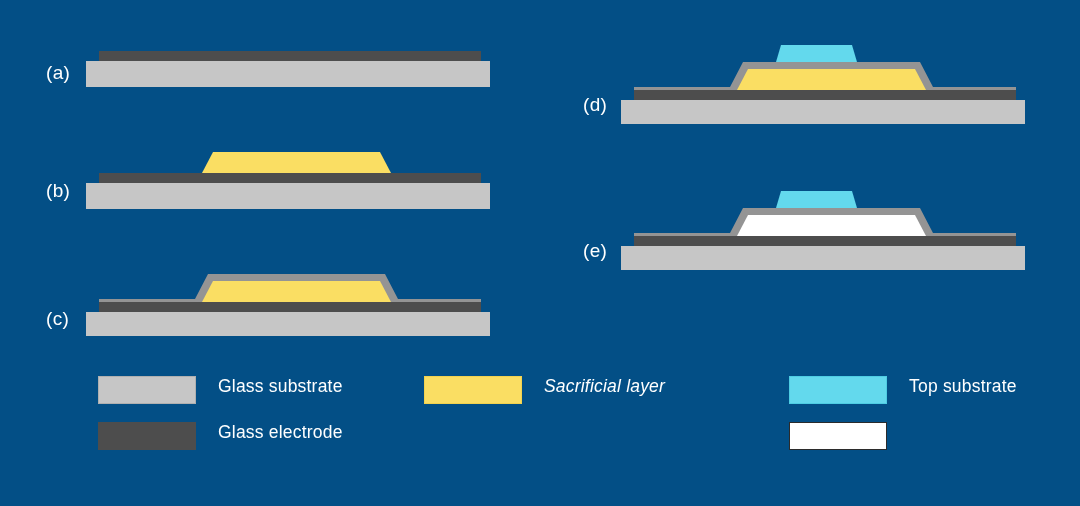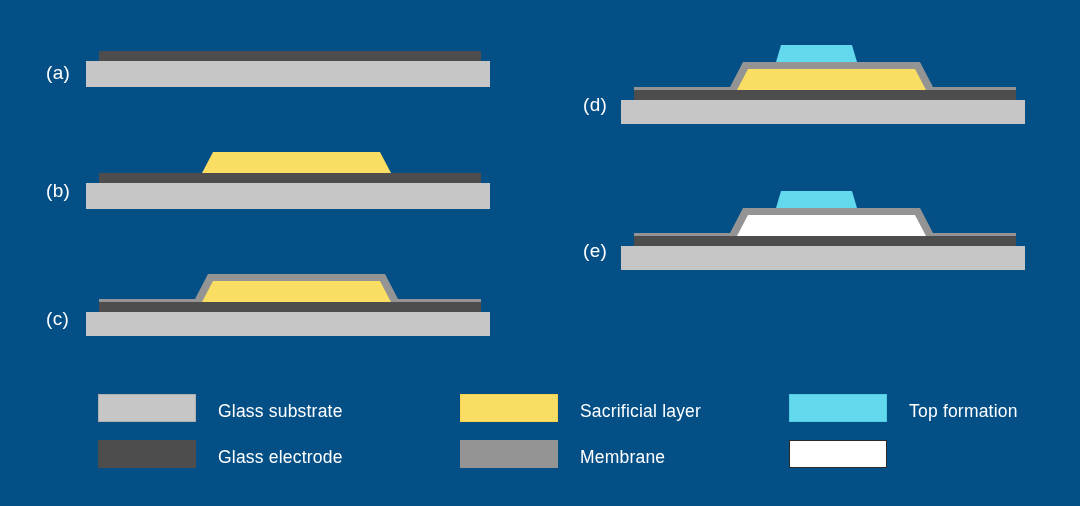--- a/index.html
+++ b/index.html
@@ -14,21 +14,21 @@
   .panel-label{
     position:absolute;
     color:#ffffff;
     font-size:19px;
     letter-spacing:0.3px;
     font-family:"Liberation Sans","DejaVu Sans",sans-serif;
     white-space:nowrap;
   }
   .legend{position:absolute;left:0;top:376px;width:1080px;height:110px;}
   .legend-col{position:absolute;top:0;}
-  .legend-row{display:flex;align-items:flex-end;height:46px;padding-left:12px;}
+  .legend-row{display:flex;align-items:flex-start;height:46px;padding-left:12px;}
   .swatch{
     width:96px;height:26px;flex:none;
   }
   .legend-text{
     color:#ffffff;
     font-size:17.5px;
     margin-left:22px;
     white-space:nowrap;
     letter-spacing:0.2px;
   }
@@ -108,35 +108,31 @@
       <div class="legend-row">
         <div class="swatch" style="background:#c6c6c6;border:1px solid #b0b0b0;"></div>
         <div class="legend-text">Glass substrate</div>
       </div>
       <div class="legend-row">
         <div class="swatch" style="background:#4d4d4d;border:1px solid #4d4d4d;"></div>
         <div class="legend-text">Glass electrode</div>
       </div>
     </div>
 
-    <div class="legend-col" style="left:448px;">
+    <div class="legend-col" style="left:412px;font-style:italic;">
       <div class="legend-row">
         <div class="swatch" style="background:#fade63;border:1px solid #f2d24f;"></div>
         <div class="legend-text">Sacrificial layer</div>
-      </div>
-      <div class="legend-row">
-        <div class="swatch" style="background:#949494;border:1px solid #949494;"></div>
-        <div class="legend-text">Membrane</div>
       </div>
     </div>
 
     <div class="legend-col" style="left:777px;">
       <div class="legend-row">
         <div class="swatch" style="background:#63d9ed;border:1px solid #4ecde3;"></div>
-        <div class="legend-text">Top formation</div>
+        <div class="legend-text">Top substrate</div>
       </div>
       <div class="legend-row">
         <div class="swatch" style="background:#ffffff;border:1.5px solid #2b2b2b;"></div>
       </div>
     </div>
 
   </div>
 
 </div>
 

